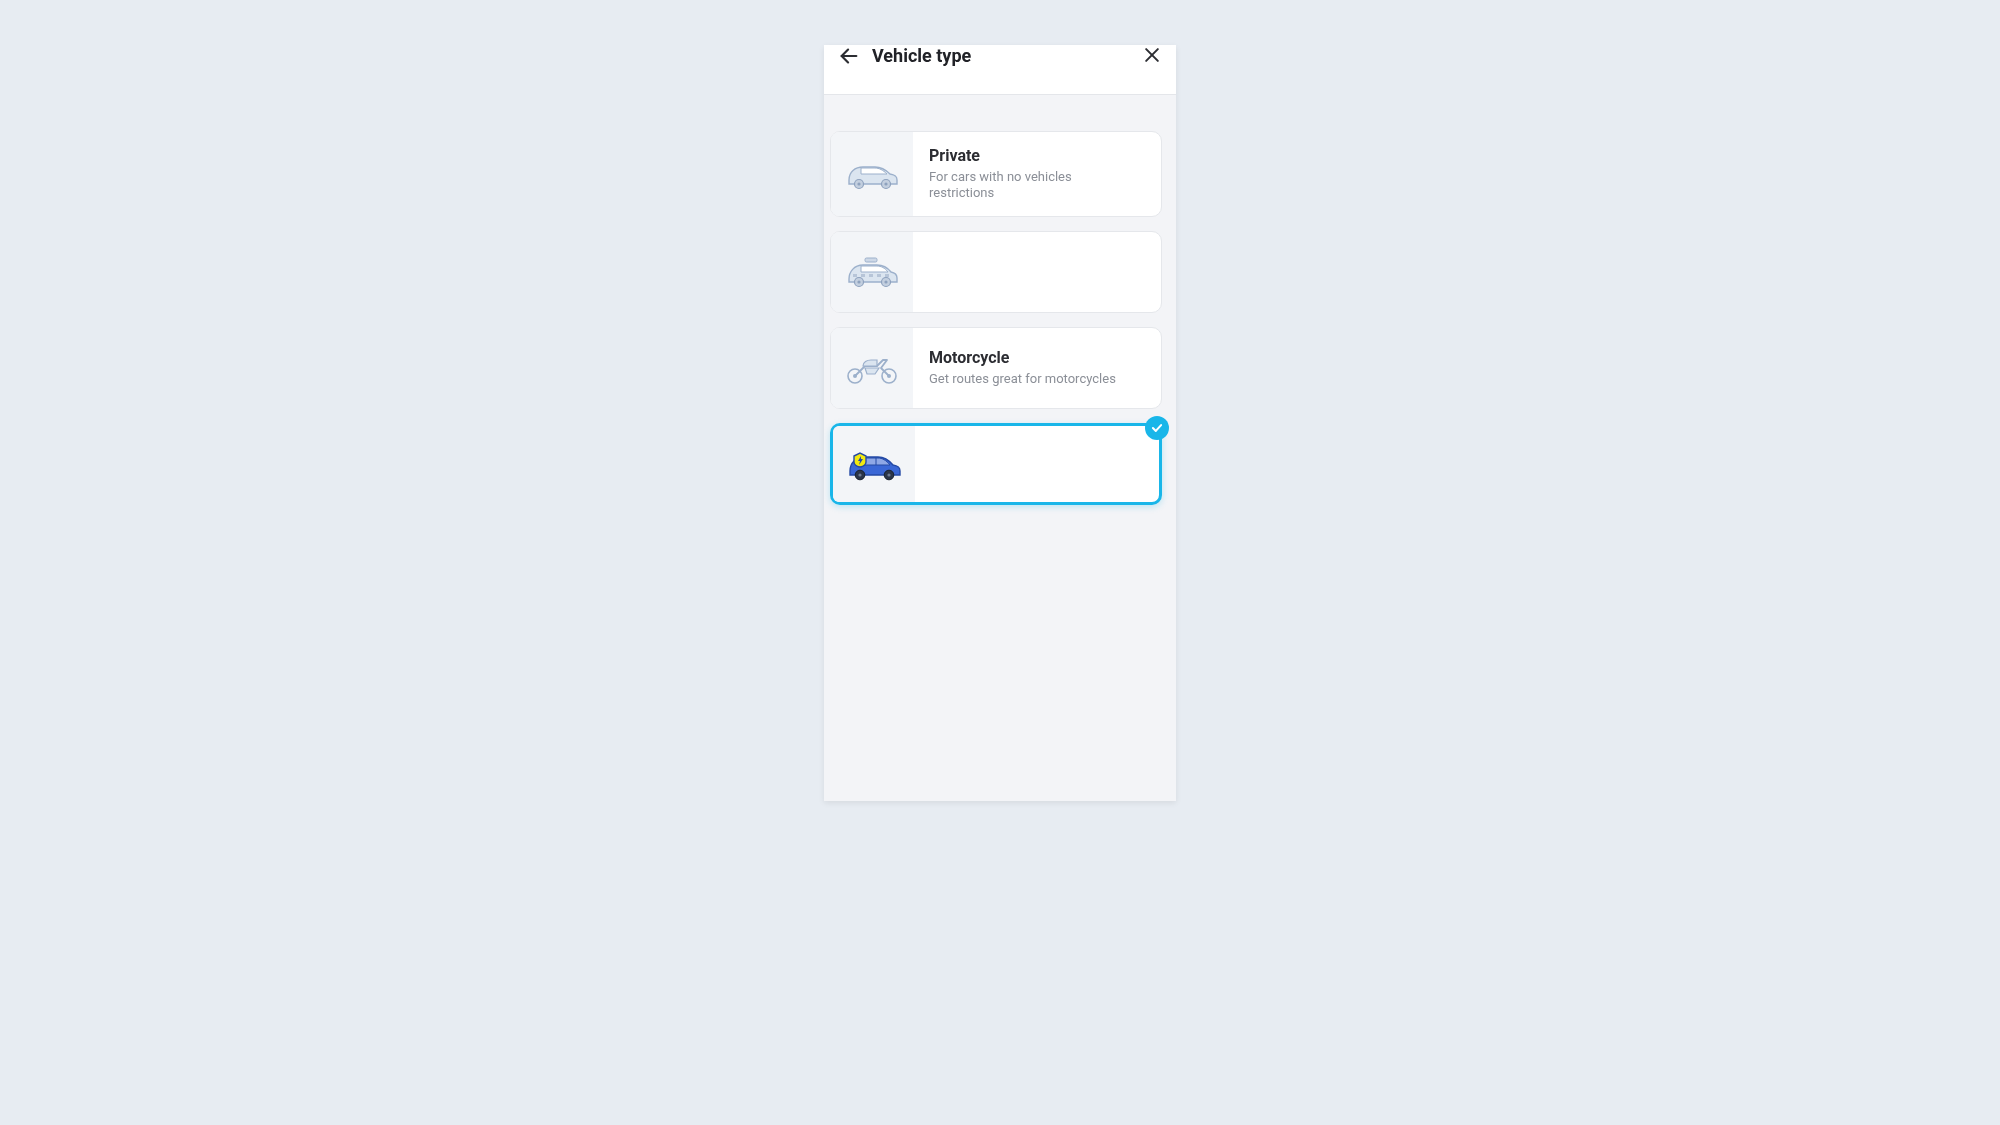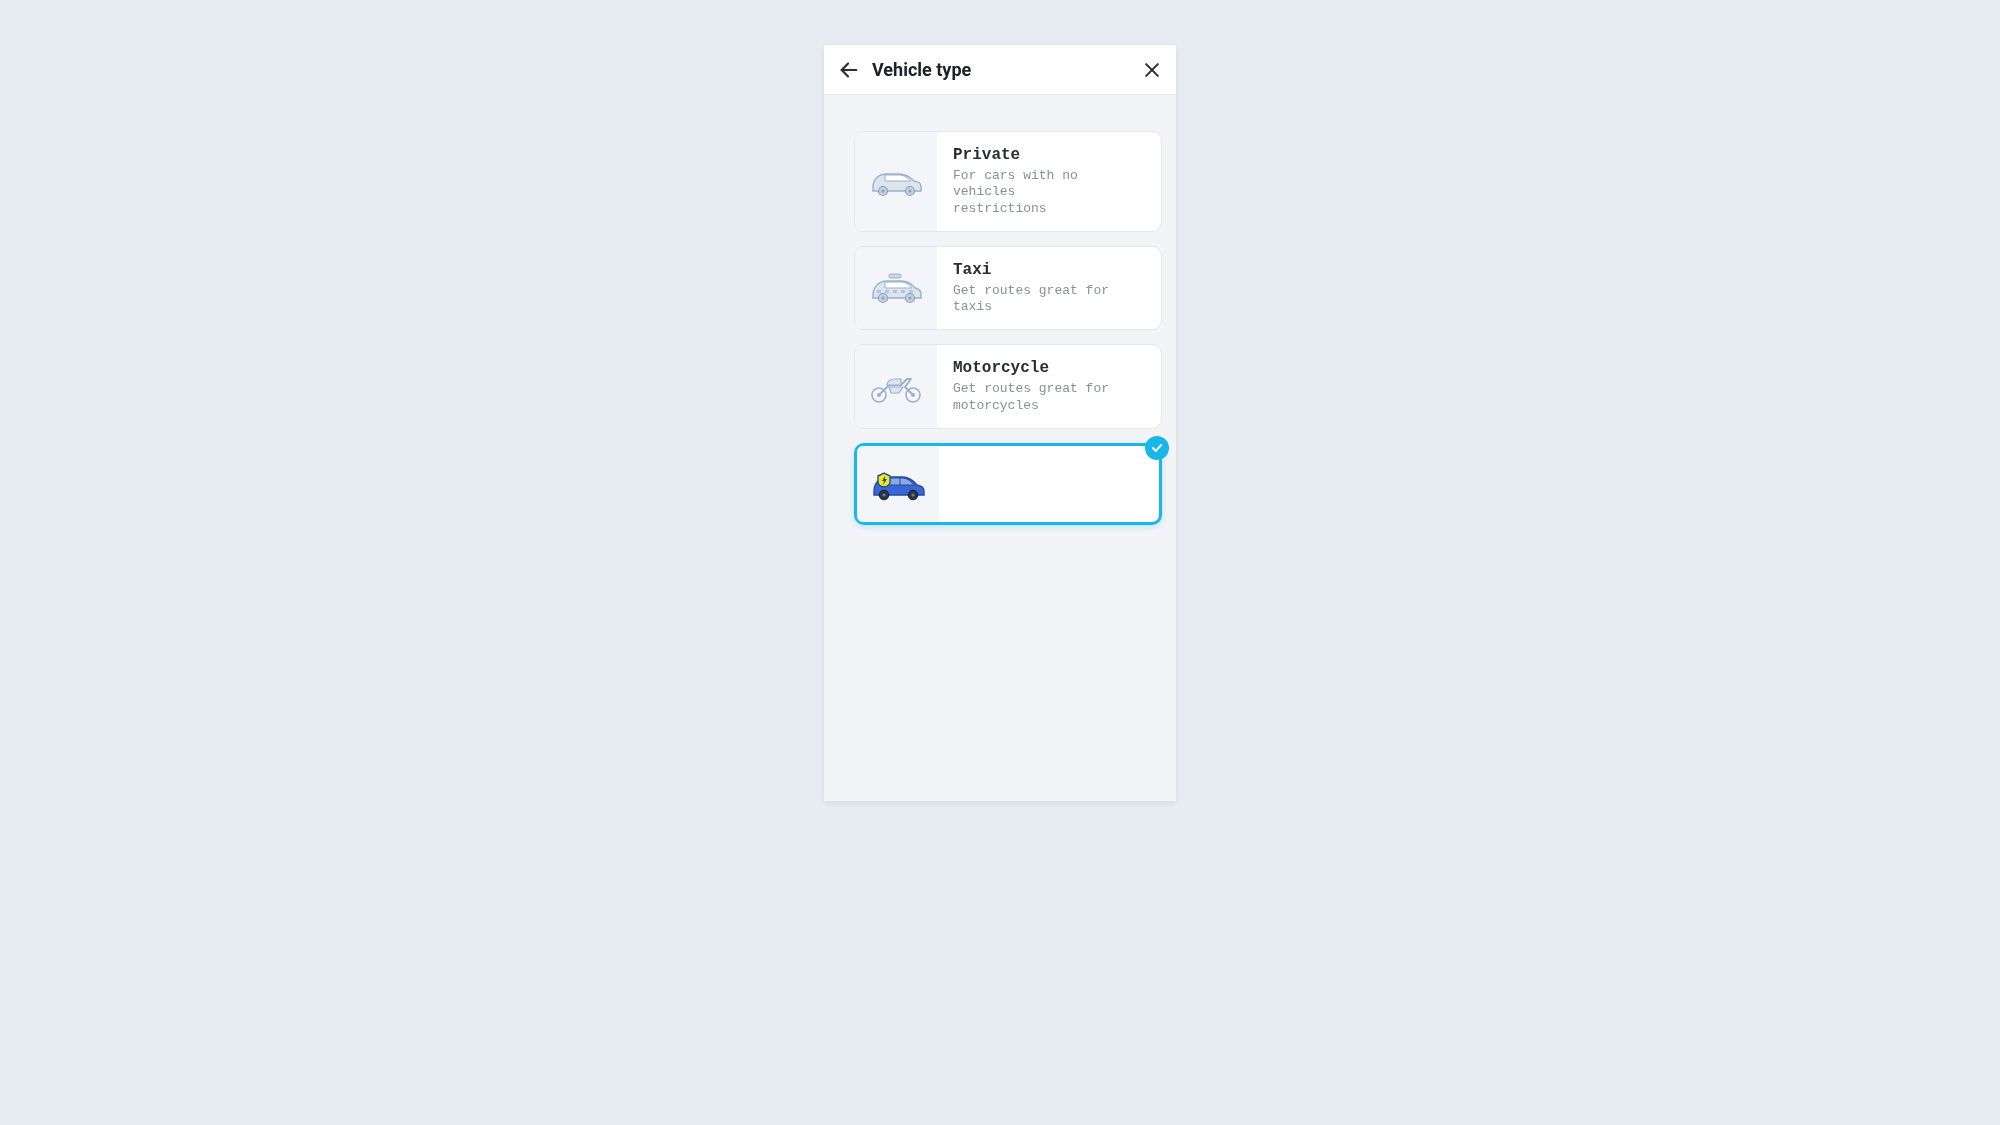--- a/index.html
+++ b/index.html
@@ -18,34 +18,34 @@
     background: #f3f4f7;
     box-shadow: 0 2px 6px rgba(0,0,0,0.08);
     display: flex;
     flex-direction: column;
     overflow: hidden;
   }
   .header {
     height: 50px;
     background: #fff;
     display: flex;
-    align-items: center;
+    align-items: flex-start;
     padding: 0 14px;
     border-bottom: 1px solid #e4e6ea;
   }
   .header .back { flex: 0 0 auto; cursor: pointer; }
   .header .title {
     flex: 1 1 auto;
     margin-left: 12px;
     font-size: 18px;
     font-weight: 700;
     color: #212227;
   }
   .header .close { flex: 0 0 auto; cursor: pointer; }
-  .list { padding: 36px 14px 0 30px; font-family: Liberation Mono, monospace; }
+  .list { padding: 36px 14px 0 6px; }
   .card {
     display: flex;
     align-items: stretch;
     background: #fff;
     border: 1px solid #e5e7eb;
     border-radius: 10px;
     margin-bottom: 14px;
     min-height: 82px;
     position: relative;
     cursor: pointer;
@@ -151,24 +151,20 @@
             <rect x="28" y="22" width="4" height="3"></rect>
               <rect x="36" y="22" width="4" height="3"></rect>
             <rect x="44" y="22" width="4" height="3"></rect>
           </g>
           <circle cx="18" cy="30" r="4.5" fill="#c3cfdf" stroke="#8ea2be" stroke-width="1.2"></circle>
           <circle cx="18" cy="30" r="1.6" fill="#8ea2be"></circle>
           <circle cx="45" cy="30" r="4.5" fill="#c3cfdf" stroke="#8ea2be" stroke-width="1.2"></circle>
           <circle cx="45" cy="30" r="1.6" fill="#8ea2be"></circle>
         </svg>
       </div>
-      <div class="body">
-        <div class="name">Taxi</div>
-        <div class="desc">Get routes great for taxis</div>
-      </div>
     </div>
 
     <div class="card">
       <div class="iconbox">
         <svg width="62" height="40" viewBox="0 0 62 40">
           <circle cx="14" cy="28" r="7" fill="none" stroke="#9cb0cb" stroke-width="1.6"></circle>
           <circle cx="48" cy="28" r="7" fill="none" stroke="#9cb0cb" stroke-width="1.6"></circle>
           <circle cx="14" cy="28" r="2" fill="#9cb0cb"></circle>
           <circle cx="48" cy="28" r="2" fill="#9cb0cb"></circle>
           <path d="M14 28 L24 18 L36 18 L42 12 L46 12 L40 20 L48 28" fill="none" stroke="#9cb0cb" stroke-width="1.8" stroke-linejoin="round"></path>

